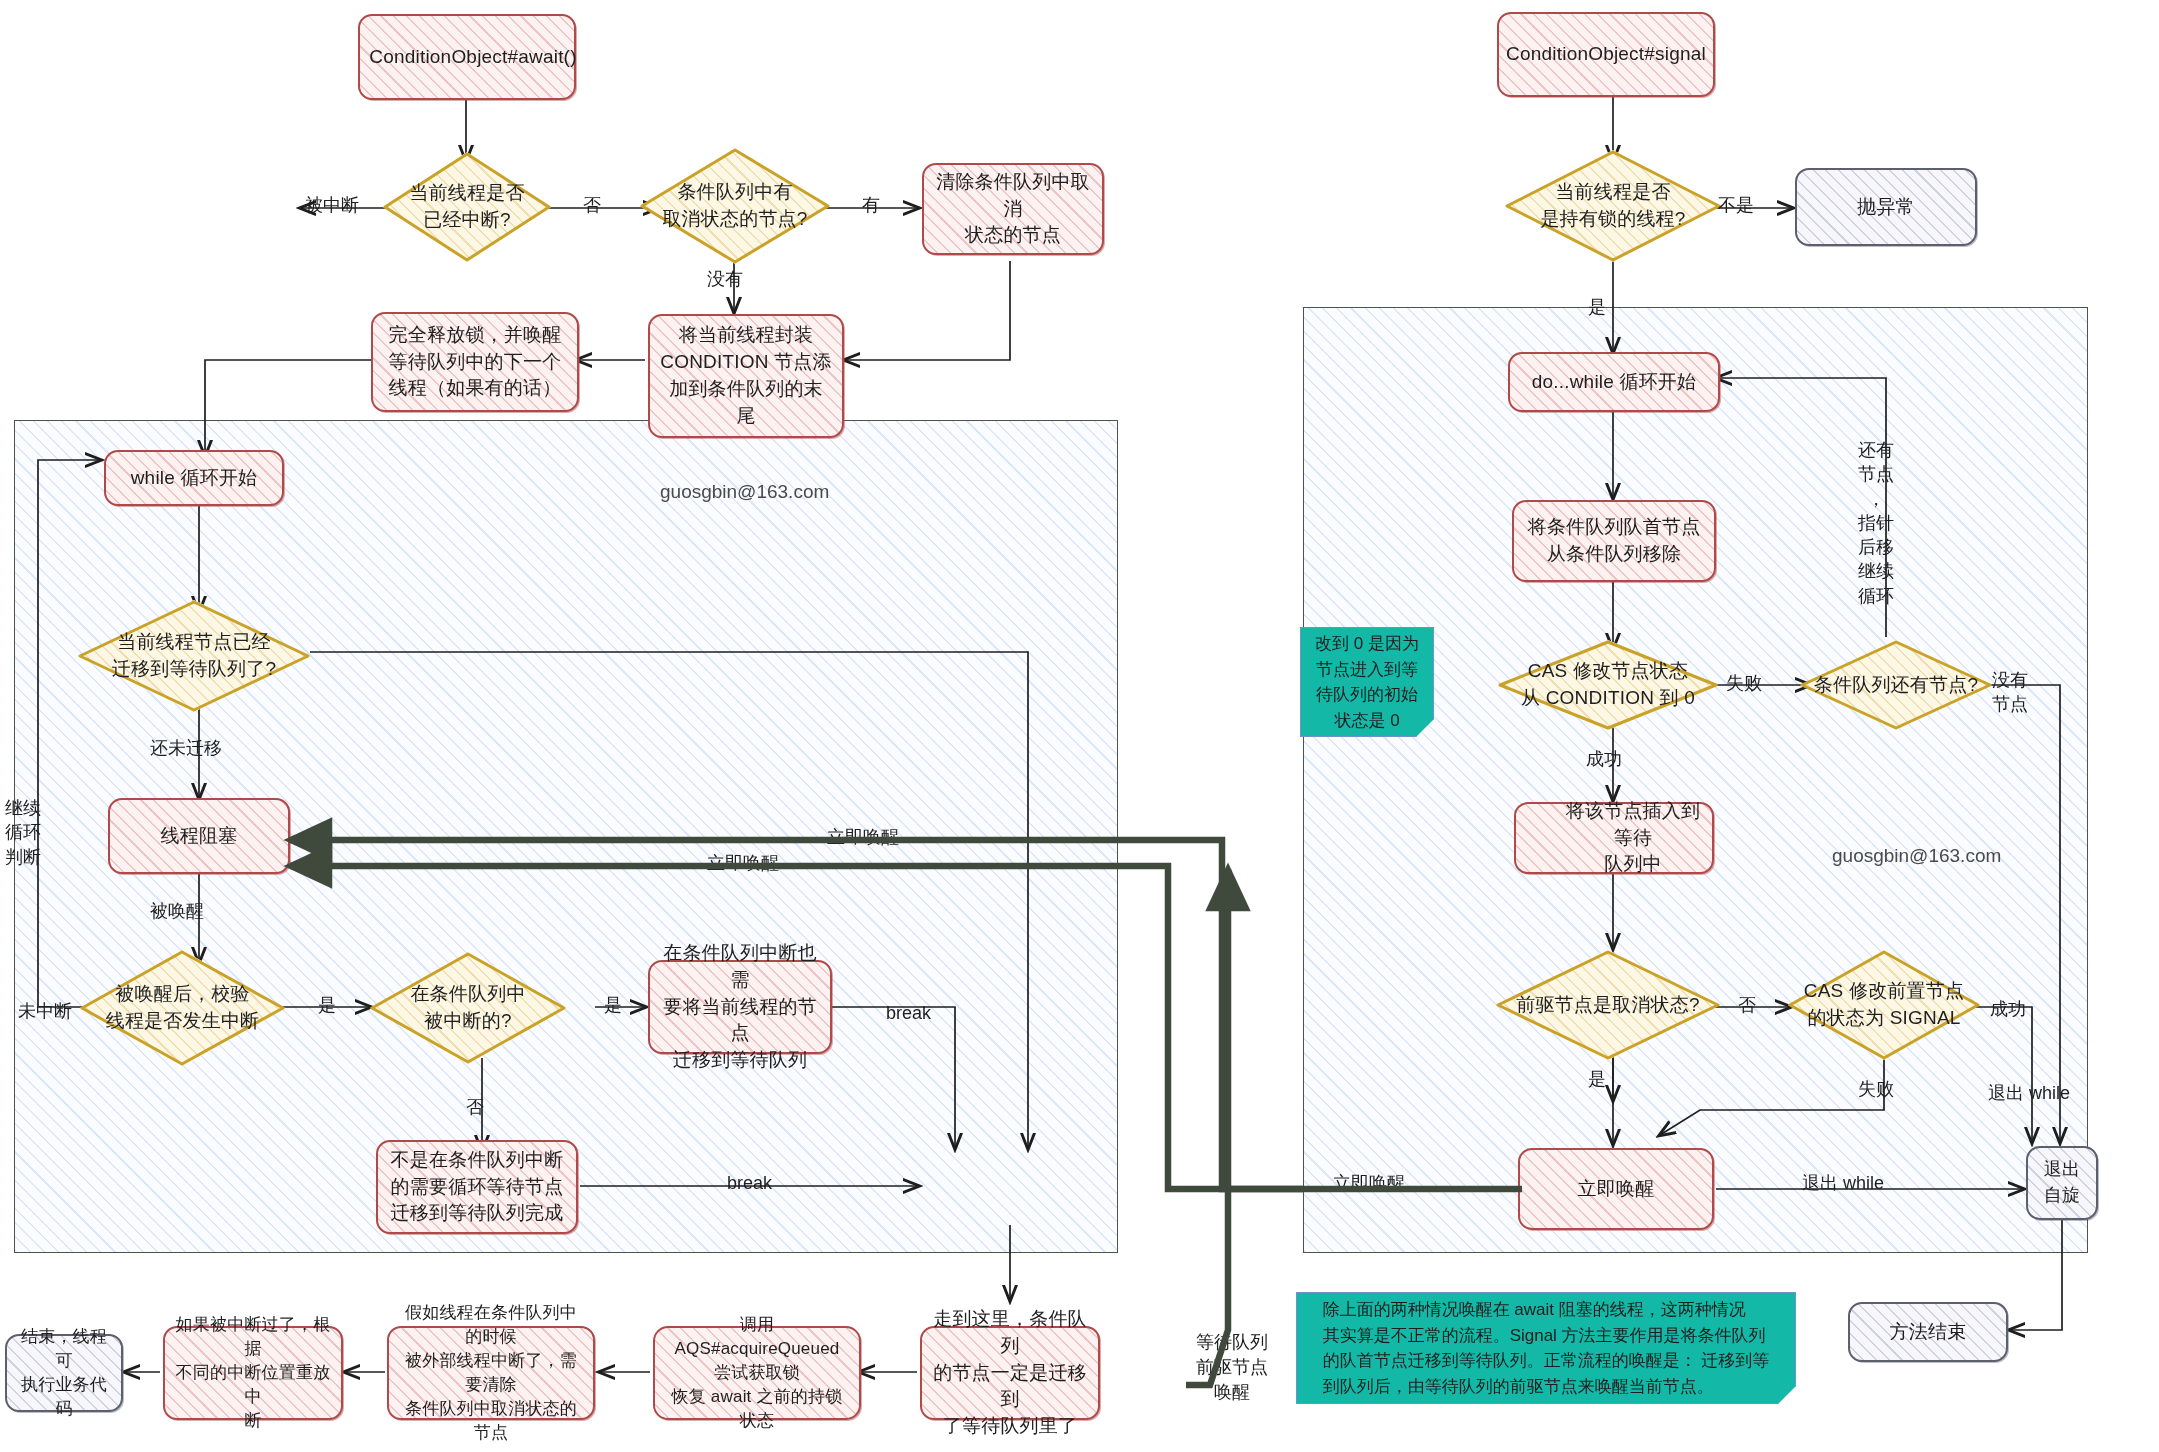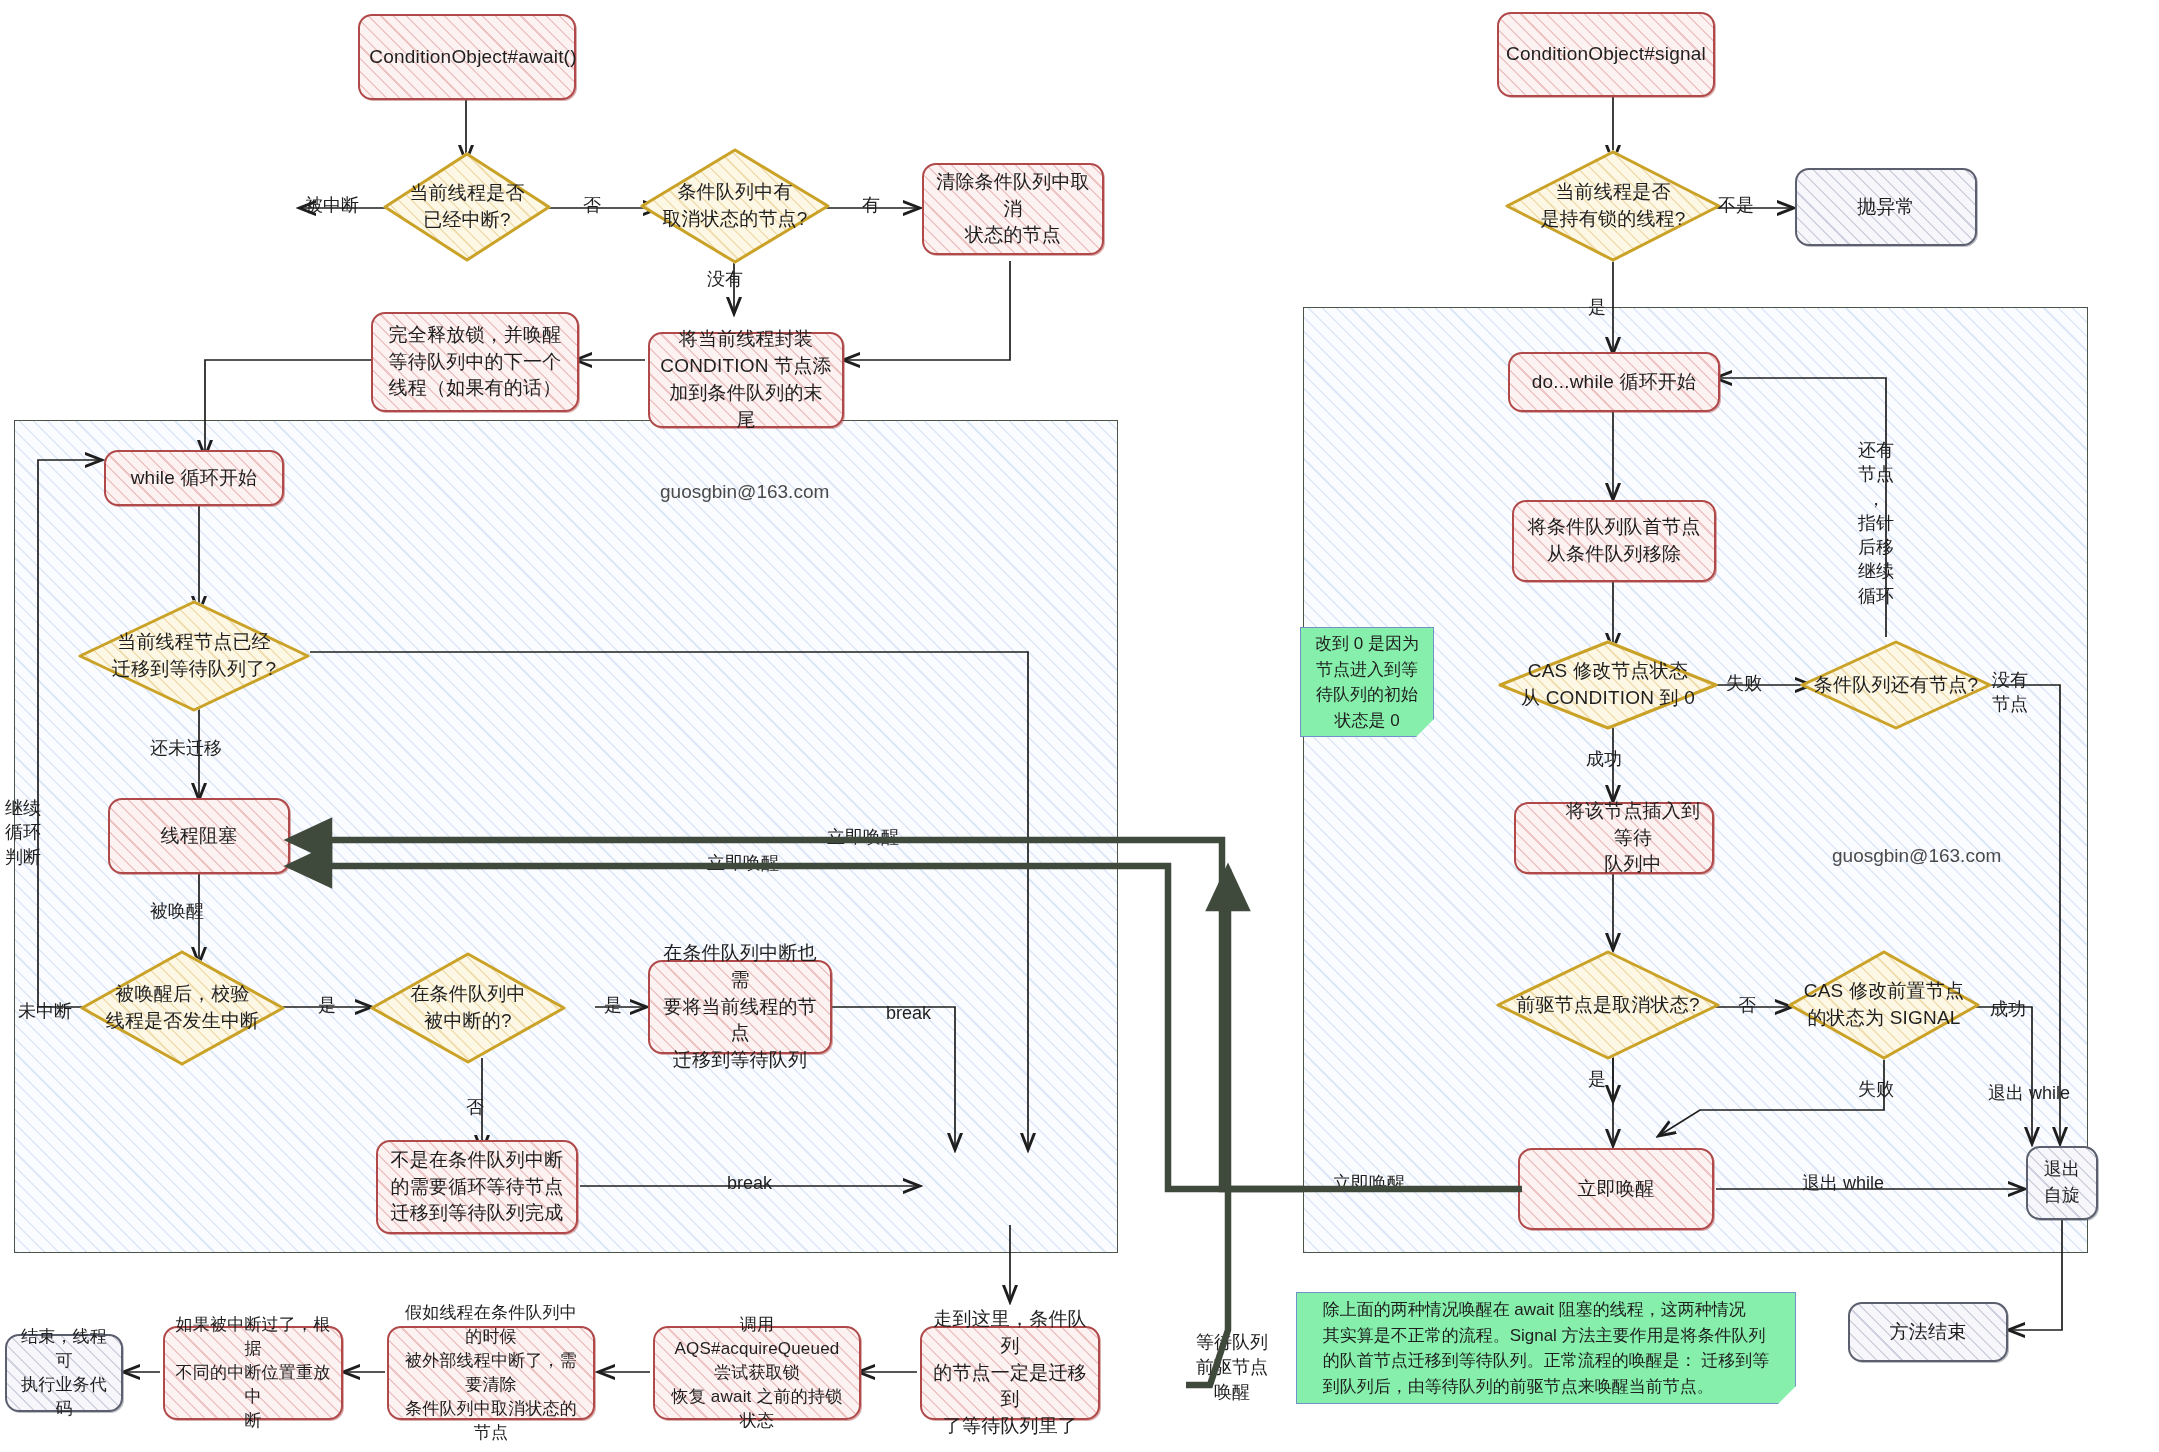--- a/index.html
+++ b/index.html
@@ -67,21 +67,21 @@
     z-index:1;
   }
   .watermark{
     position:absolute;font-size:19px;color:#4a4a4a;z-index:3;
     white-space:nowrap;
   }
   
   .note{
     position:absolute;box-sizing:border-box;
     border:1.5px solid #6f93c9;
-    background:#86efac;
+    background:#14b8a6;
     font-size:17px;line-height:1.5;text-align:center;
     display:flex;align-items:center;justify-content:center;
     padding:8px 10px;z-index:6;
     clip-path:polygon(0 0,100% 0,100% calc(100% - 18px),calc(100% - 18px) 100%,0 100%);
   }
   .note.left-note{font-size:17px;}
   .note-wide{text-align:left;}
 
   
   .elabel{
@@ -218,21 +218,21 @@
     <svg class="dia-line" viewBox="0 0 190 116" preserveAspectRatio="none">
       <polygon points="95,2 188,58 95,114 2,58" fill="none" stroke="#c9a227" stroke-width="3" stroke-linejoin="round"></polygon>
     </svg>
     <span class="dia-label">条件队列中有<br>取消状态的节点?</span>
   </div>
 
   <div class="node rect" style="left:922px;top:163px;width:182px;height:92px;">
     <span>清除条件队列中取消<br>状态的节点</span>
   </div>
 
-  <div class="node rect" style="left:648px;top:332px;width:196px;height:96px;">
+  <div class="node rect" style="left:648px;top:314px;width:196px;height:124px;">
     <span>将当前线程封装<br>CONDITION 节点添<br>加到条件队列的末尾</span>
   </div>
 
   <div class="node rect" style="left:371px;top:312px;width:208px;height:100px;">
     <span>完全释放锁，并唤醒<br>等待队列中的下一个<br>线程（如果有的话）</span>
   </div>
 
   <div class="node rect" style="left:104px;top:450px;width:180px;height:56px;">
     <span>while 循环开始</span>
   </div>

